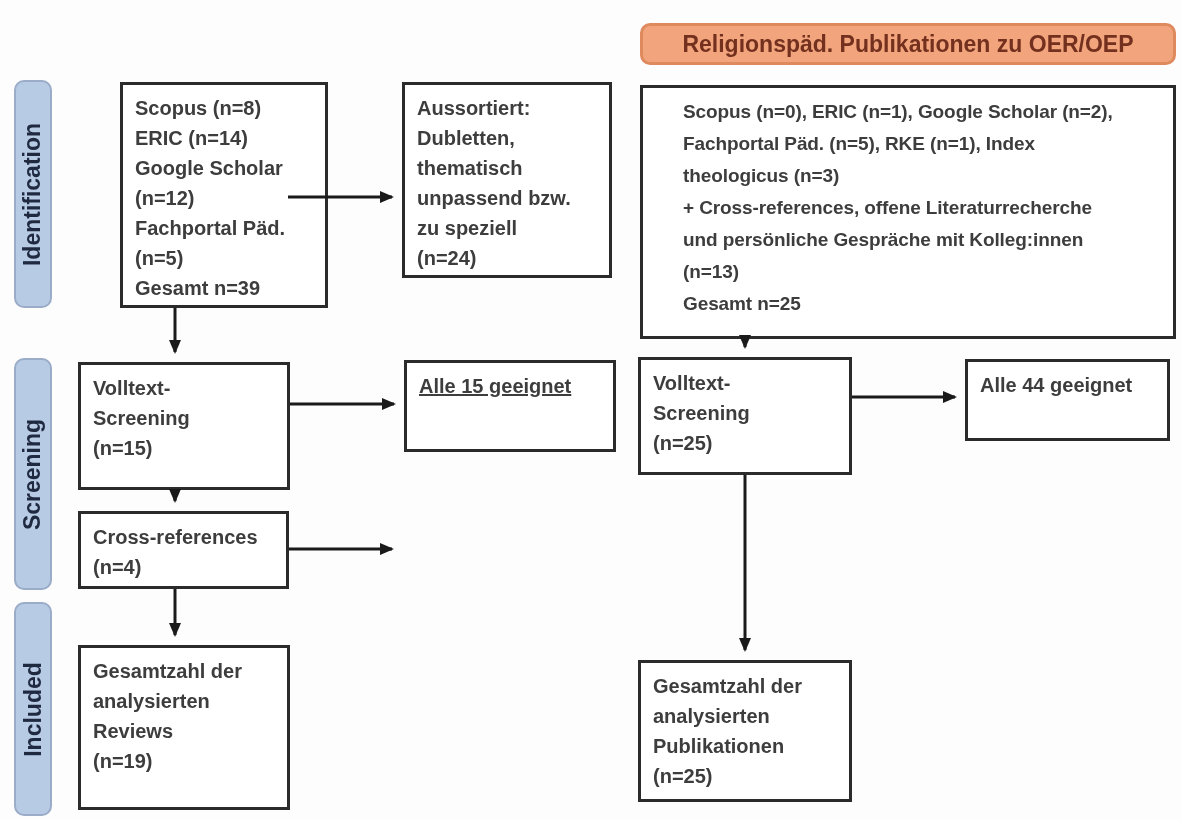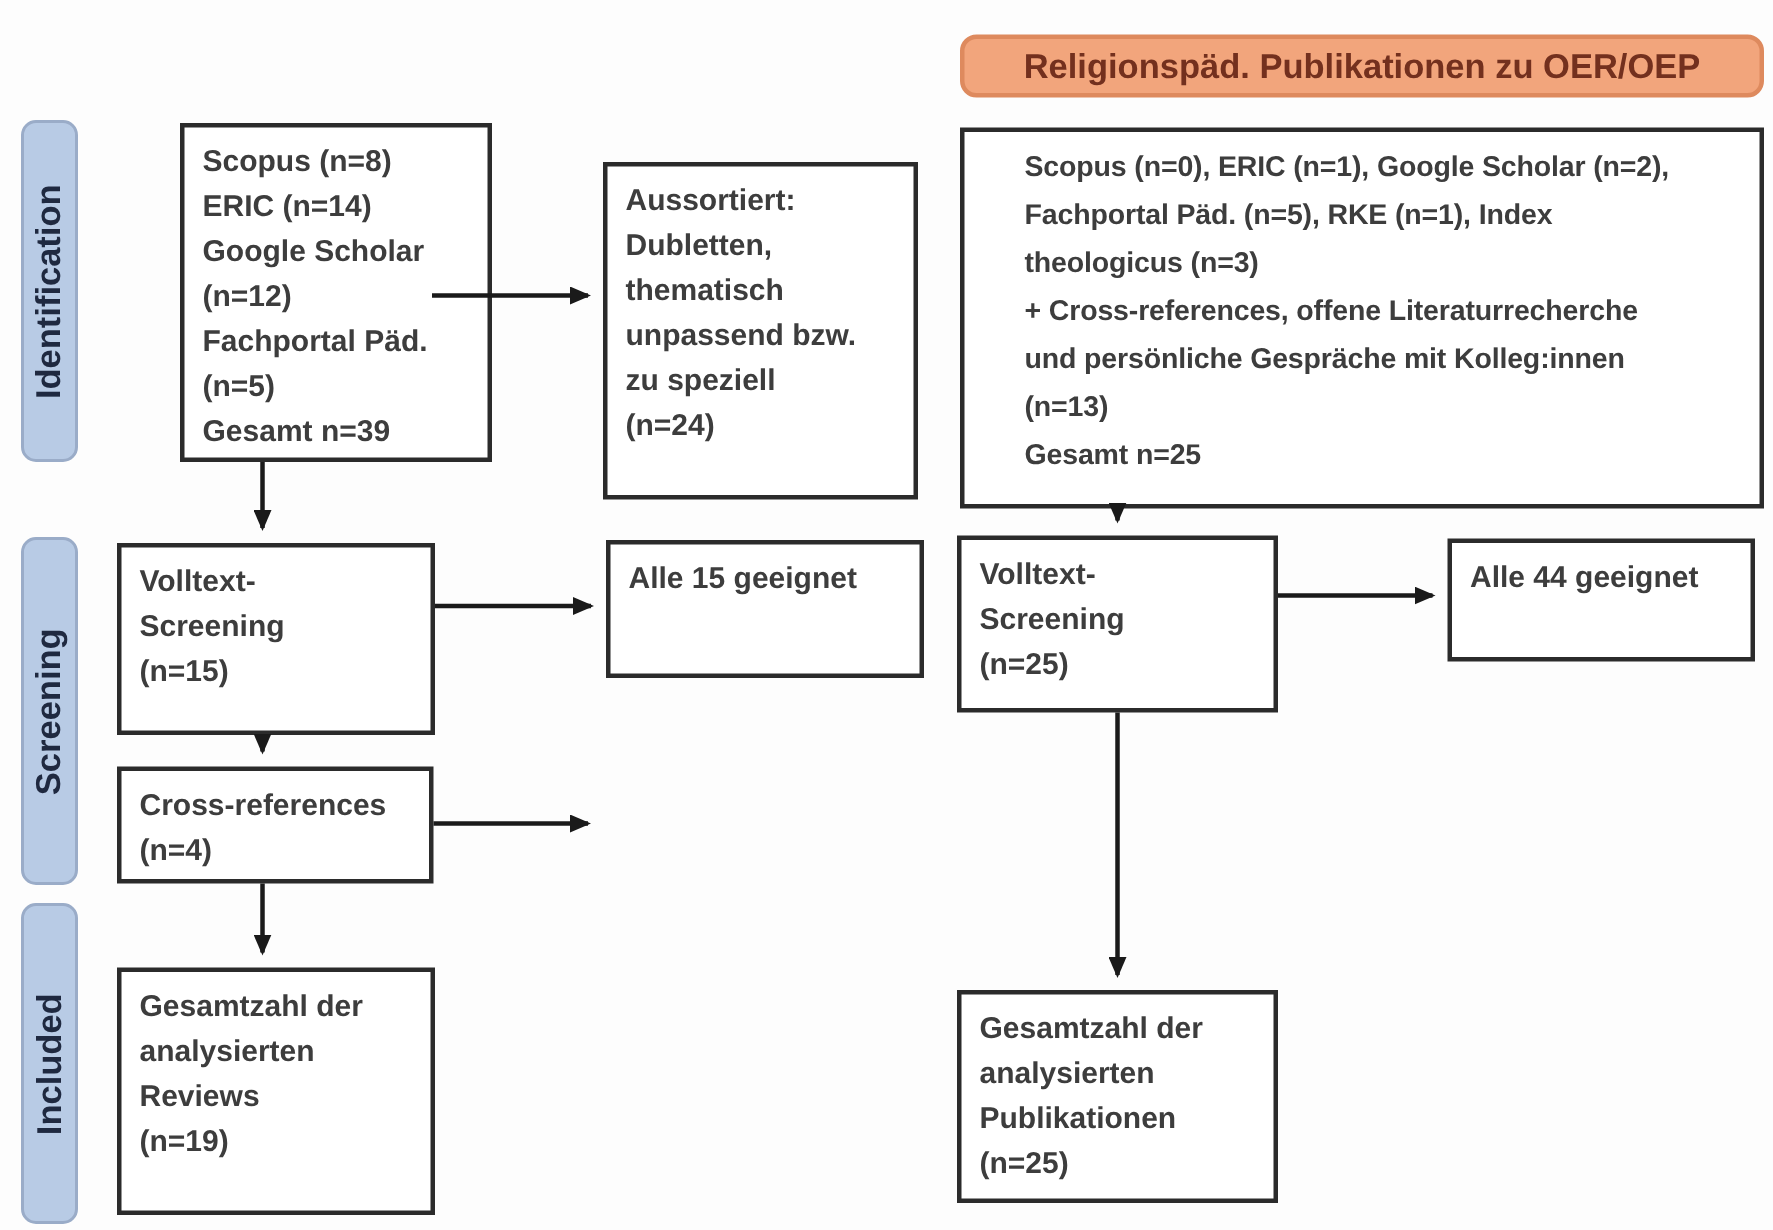--- a/index.html
+++ b/index.html
@@ -22,21 +22,21 @@
     border-radius: 10px;
     color: var(--header_text, #73301E);
     font-size: 23px;
     font-weight: 700;
     display: flex;
     align-items: center;
     justify-content: center;
     white-space: nowrap;
   }
   .header-left  { left: 75px;  top: 23px; width: 528px; height: 42px; }
-  .header-right { left: 640px; top: 23px; width: 536px; height: 42px; border-radius: 11px; }
+  .header-right { left: 640px; top: 23px; width: 536px; height: 42px; }
 
   .stage-tag {
     position: absolute;
     box-sizing: border-box;
     left: 14px;
     width: 38px;
     background: var(--stage_fill, #B8CBE5);
     border: 2px solid var(--stage_border, #9AACC8);
     border-radius: 10px;
     display: flex;
@@ -60,23 +60,23 @@
     background: #ffffff;
     border: 3px solid var(--box_border, #2B2B2B);
     color: var(--box_text, #3D3D3D);
     font-size: 20px;
     font-weight: 700;
     line-height: 30px;
     padding: 8px 10px 0 12px;
     white-space: pre-line;
   }
   .box-l-sources         { left: 80px;  top: 82px;  width: 208px; height: 226px; margin-left: 40px; }
-  .box-l-excluded        { left: 402px; top: 82px;  width: 210px; height: 225px; margin-top: 26px; }
+  .box-l-excluded        { left: 402px; top: 82px;  width: 210px; height: 196px; }
   .box-l-fulltext        { left: 78px;  top: 362px; width: 212px; height: 128px; }
-  .box-l-fulltext-result { left: 404px; top: 360px; width: 212px; height: 92px;  }
+  .box-l-fulltext-result { left: 404px; top: 360px; width: 212px; height: 92px; text-decoration: underline;  }
   .box-l-crossref        { left: 78px;  top: 511px; width: 211px; height: 78px;  }
   .box-l-crossref-result { left: 402px; top: 509px; width: 213px; height: 82px;  }
   .box-l-included        { left: 78px;  top: 645px; width: 212px; height: 165px; }
   .box-r-sources         { left: 640px; top: 85px;  width: 536px; height: 254px;
                            font-size: 19px; letter-spacing: -0.1px; line-height: 32px; padding-left: 40px; }
   .box-r-fulltext        { left: 638px; top: 357px; width: 214px; height: 118px; }
   .box-r-fulltext-result { left: 965px; top: 359px; width: 205px; height: 82px;  }
   .box-r-included        { left: 638px; top: 660px; width: 214px; height: 142px; }
 
   svg.arrows {

